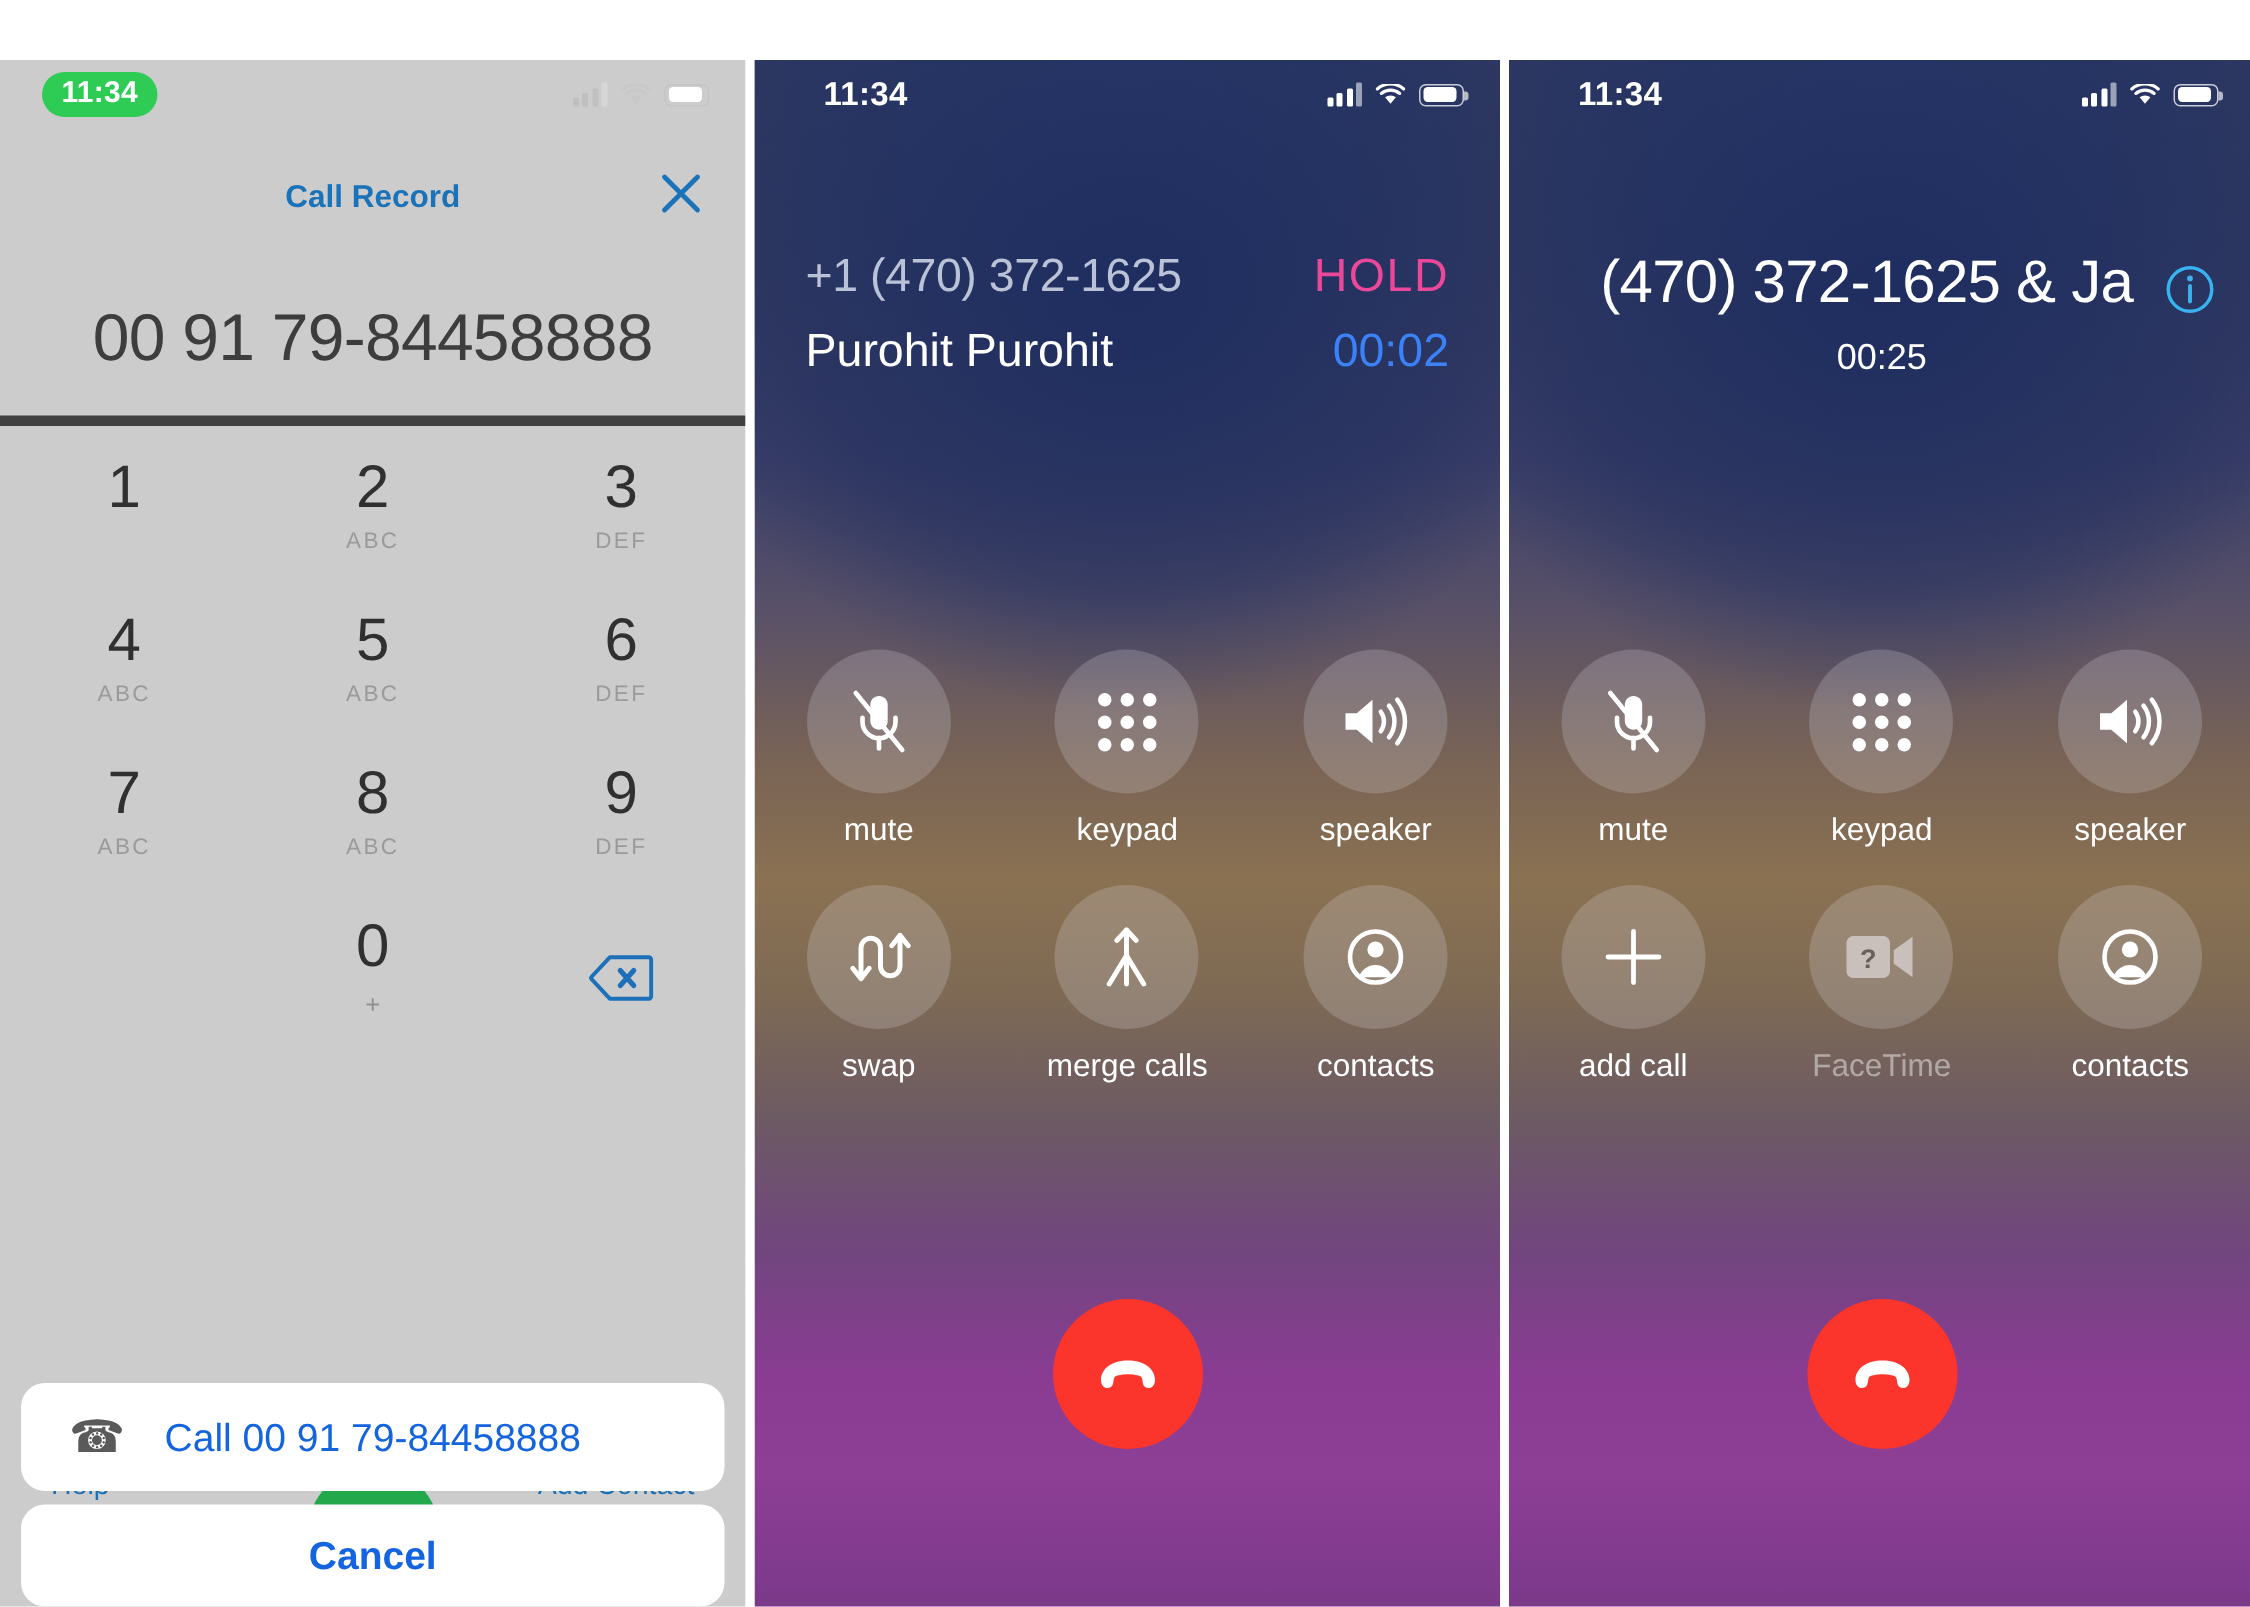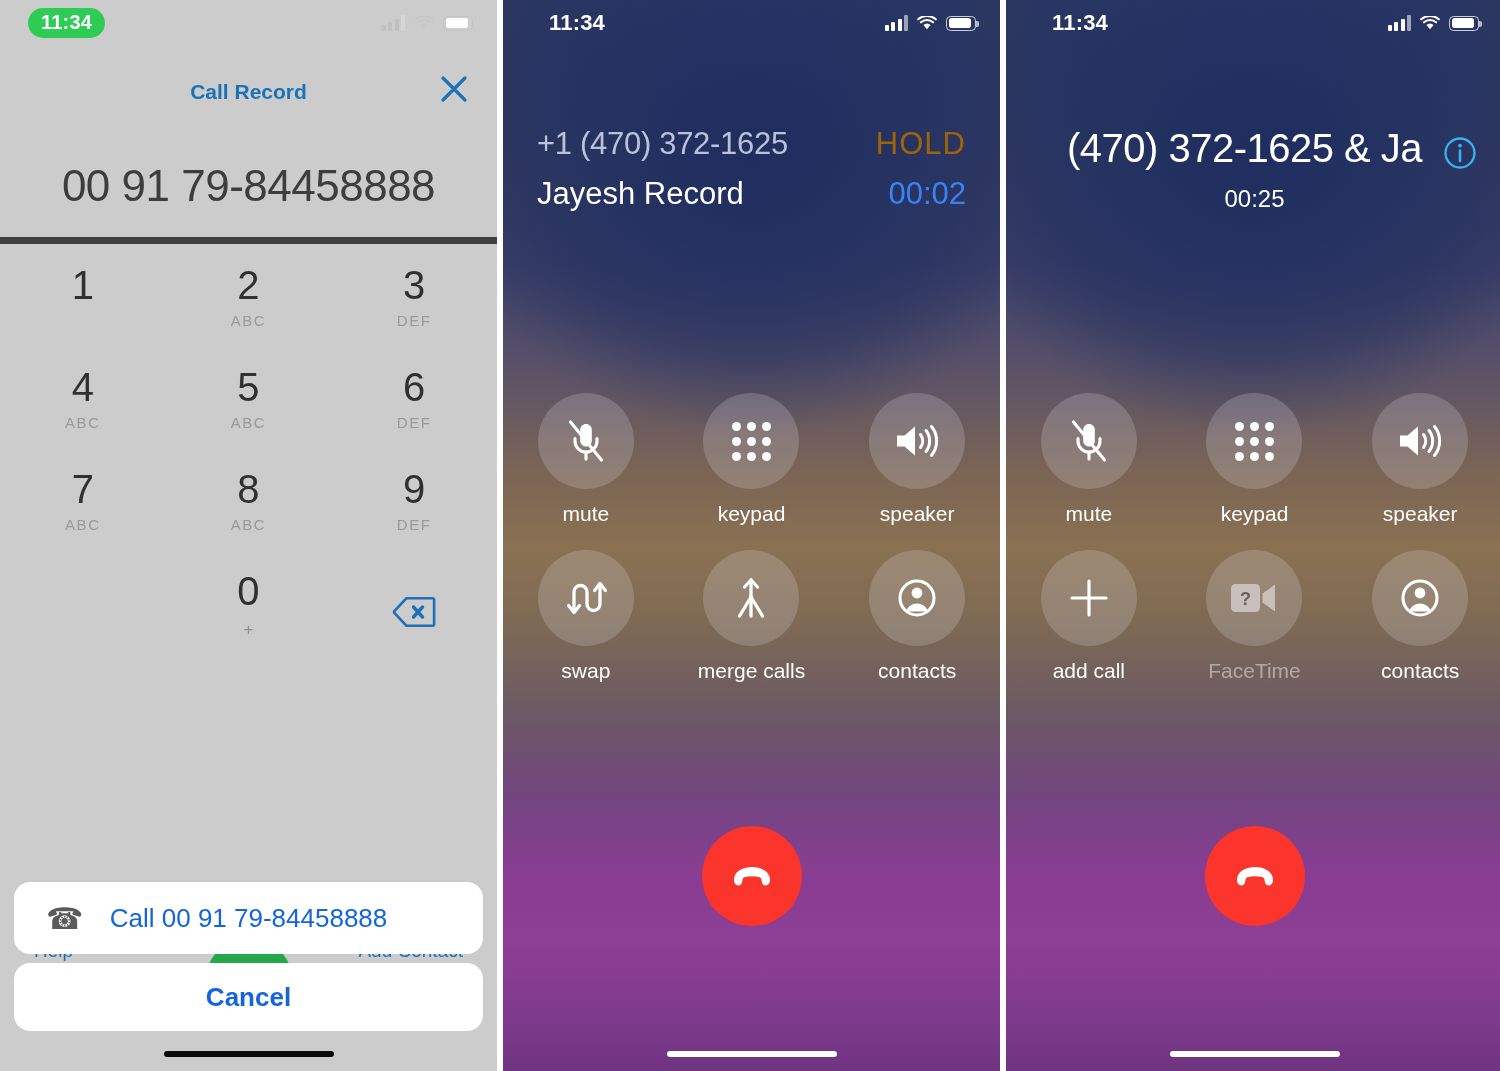--- a/index.html
+++ b/index.html
@@ -7,20 +7,21 @@
     width: 1500px; height: 1071px;
     background: #ffffff;
     font-family: "Liberation Sans", sans-serif;
     overflow: hidden;
   }
   .stage {
     position: relative;
     width: 1500px; height: 794px;
     display: flex;
     background: #ffffff;
+    margin-top: 40px;
   }
   .panel {
     position: relative;
     width: 497px; height: 1071px;
     overflow: hidden;
     flex: 0 0 auto;
   }
   .gap { width: 6px; height: 1071px; background: #ffffff; flex: 0 0 auto; }
 
   
@@ -176,21 +177,21 @@
     background: radial-gradient(80% 34% at 50% 14%, rgba(30,45,95,.95) 0%, rgba(35,48,95,.5) 55%, rgba(0,0,0,0) 78%);
   }
 
   .call-head { position:absolute; top:126px; left:0; width:100%; z-index:10; }
   
   .ch-row {
     display:flex; align-items:center; justify-content:space-between;
     padding: 0 34px;
   }
   .ch-num { color:#b9c2d6; font-size:31px; font-weight:300; letter-spacing:-.3px;}
-  .ch-state { color:#a16207; font-size:31px; font-weight:300; letter-spacing:1px;}
+  .ch-state { color:#ec4899; font-size:31px; font-weight:300; letter-spacing:1px;}
   .ch-row2 { margin-top:14px; }
   .ch-name { color:#ffffff; font-size:31px; font-weight:400;}
   .ch-timer { color:#3b82f6; font-size:31px; font-weight:300;}
   
   .ch-center { text-align:center; position:relative; }
   .ch-merged {
     color:#ffffff; font-size:40px; font-weight:300;
     letter-spacing:-.5px; white-space:nowrap;
     overflow:hidden; padding: 0 58px 0 38px;
   }
@@ -356,21 +357,21 @@
             </div>
         </div>
       </div>
 
       <div class="call-head">
         <div class="ch-row">
           <div class="ch-num">+1 (470) 372-1625</div>
           <div class="ch-state">HOLD</div>
         </div>
         <div class="ch-row ch-row2">
-          <div class="ch-name">Jayesh Record</div>
+          <div class="ch-name">Purohit Purohit</div>
           <div class="ch-timer">00:02</div>
         </div>
       </div>
 
       <div class="ctrl-grid">
 
         <div class="ctrl">
           <div class="circle">
             <svg width="46" height="48" viewBox="0 0 46 48">
               <path d="M23 7c-3.2 0-5.8 2.6-5.8 5.8v10.9c0 3.2 2.6 5.8 5.8 5.8s5.8-2.6 5.8-5.8V12.8C28.8 9.6 26.2 7 23 7z" fill="#fff"></path>

